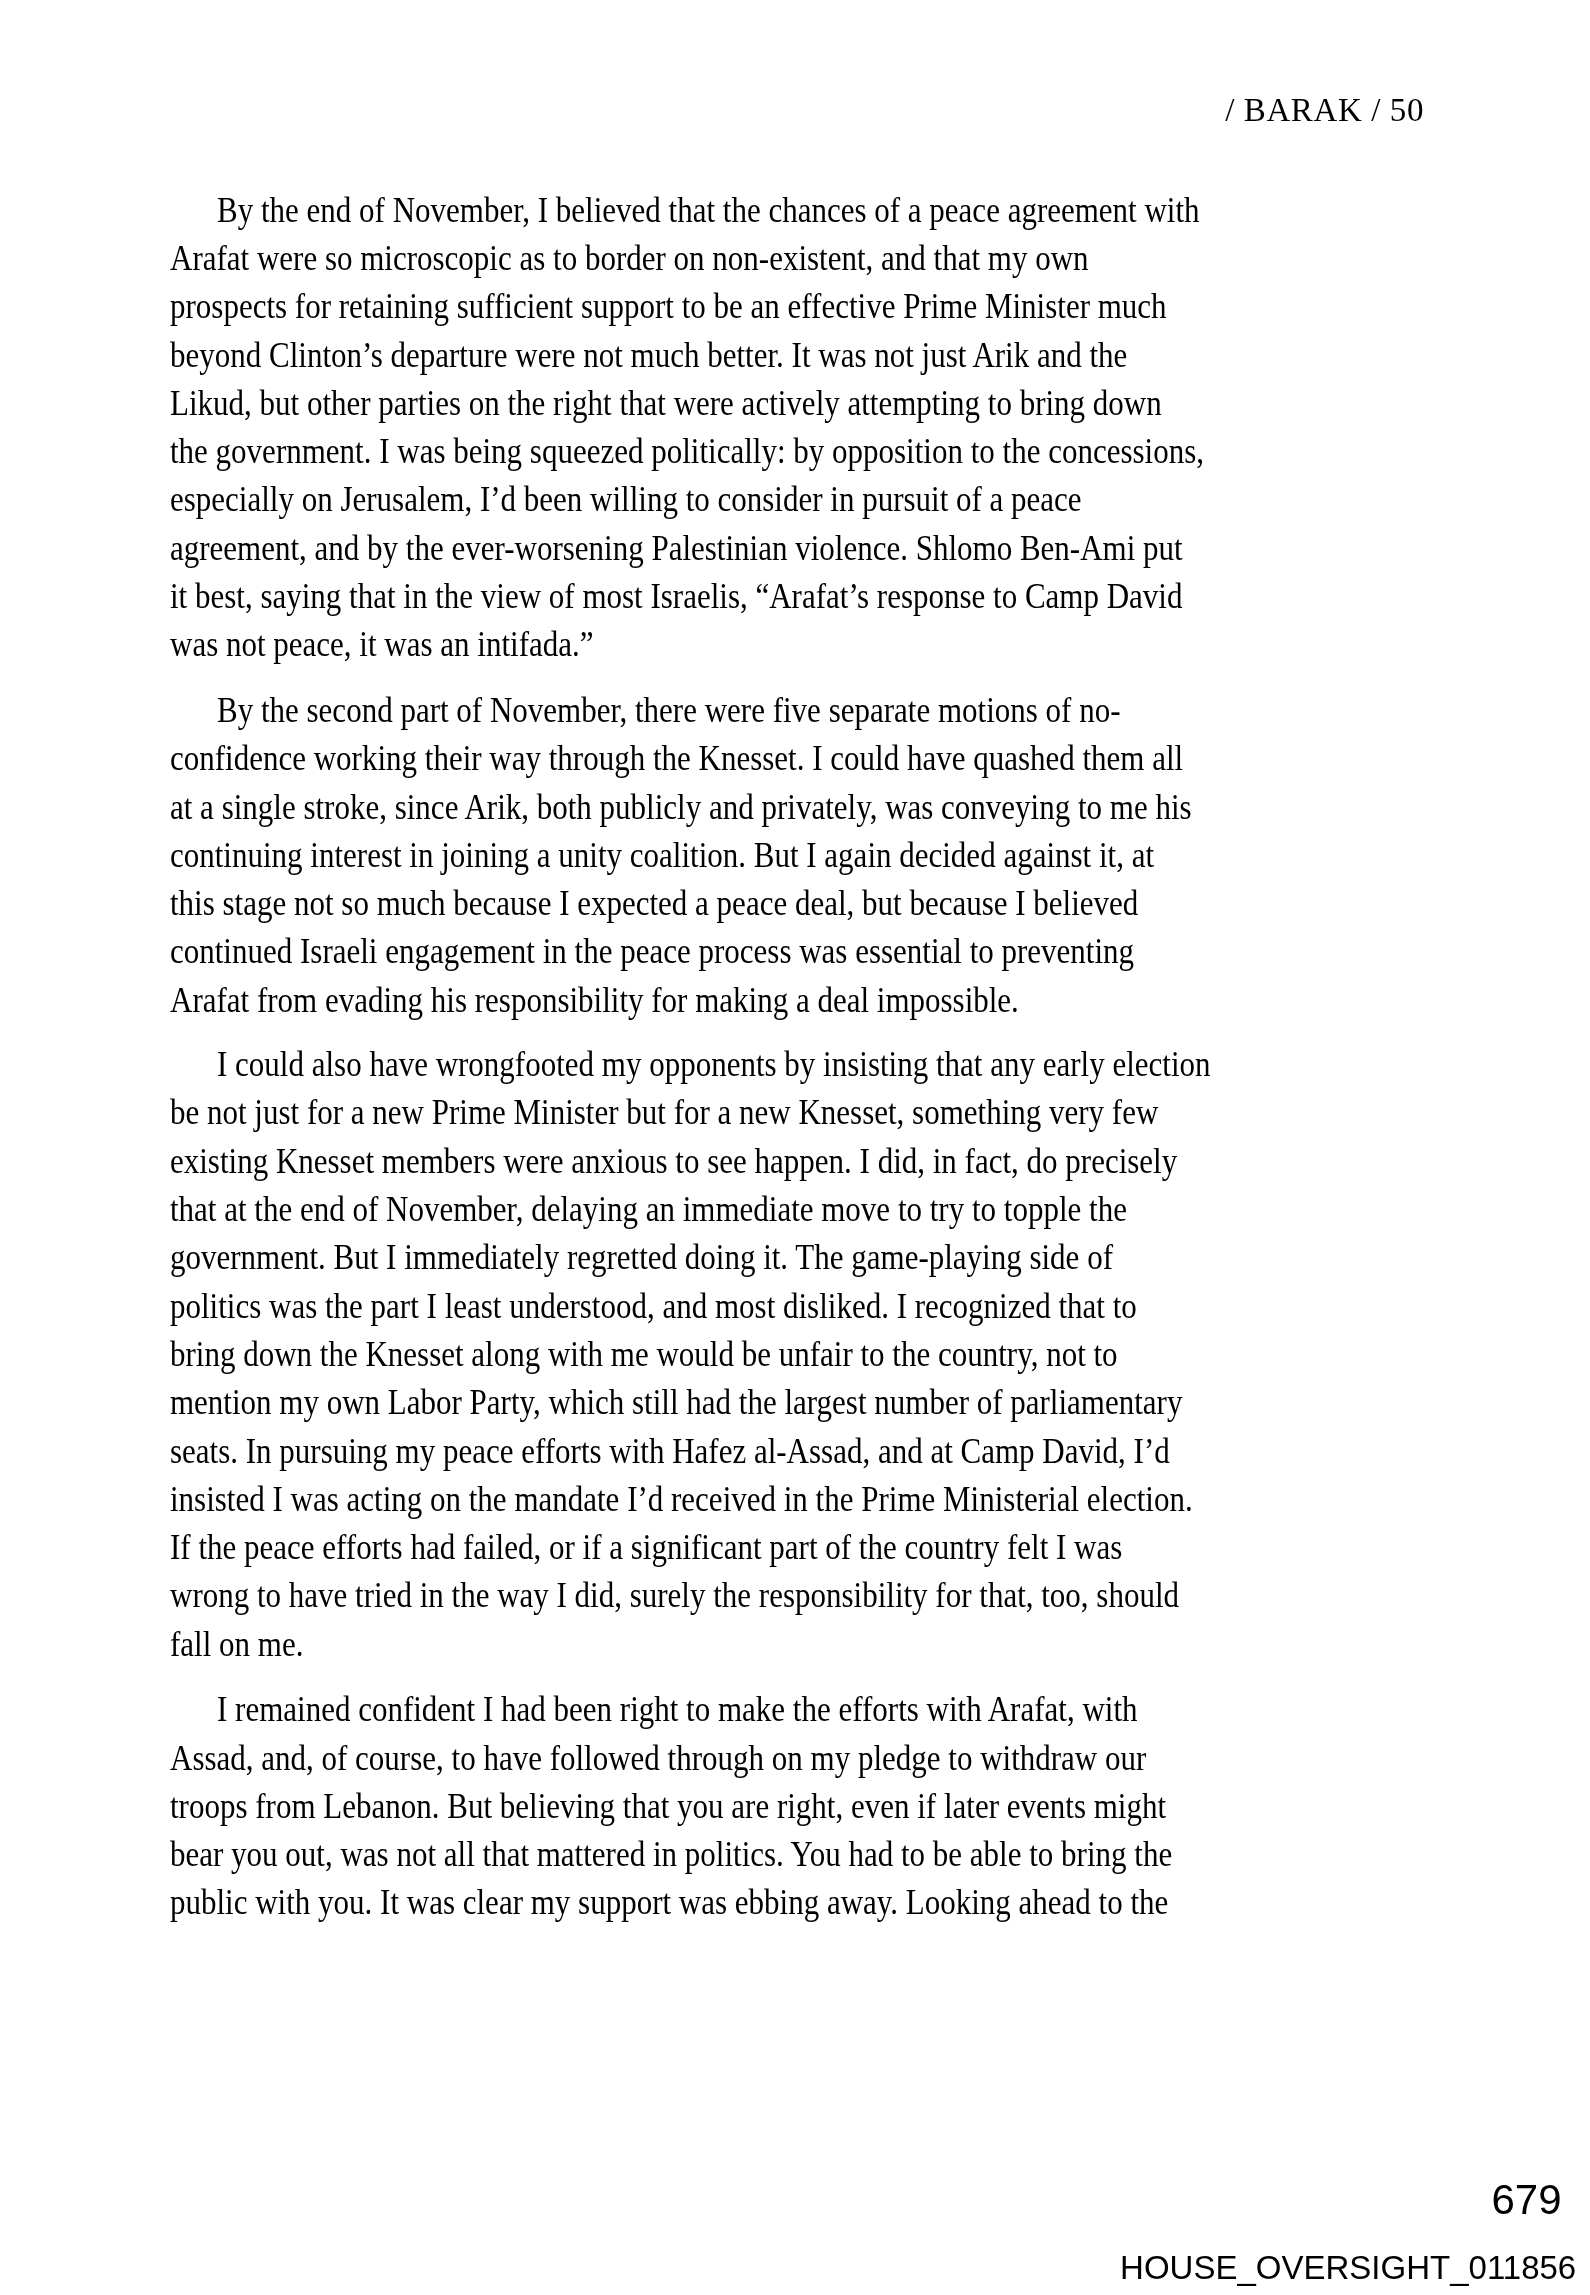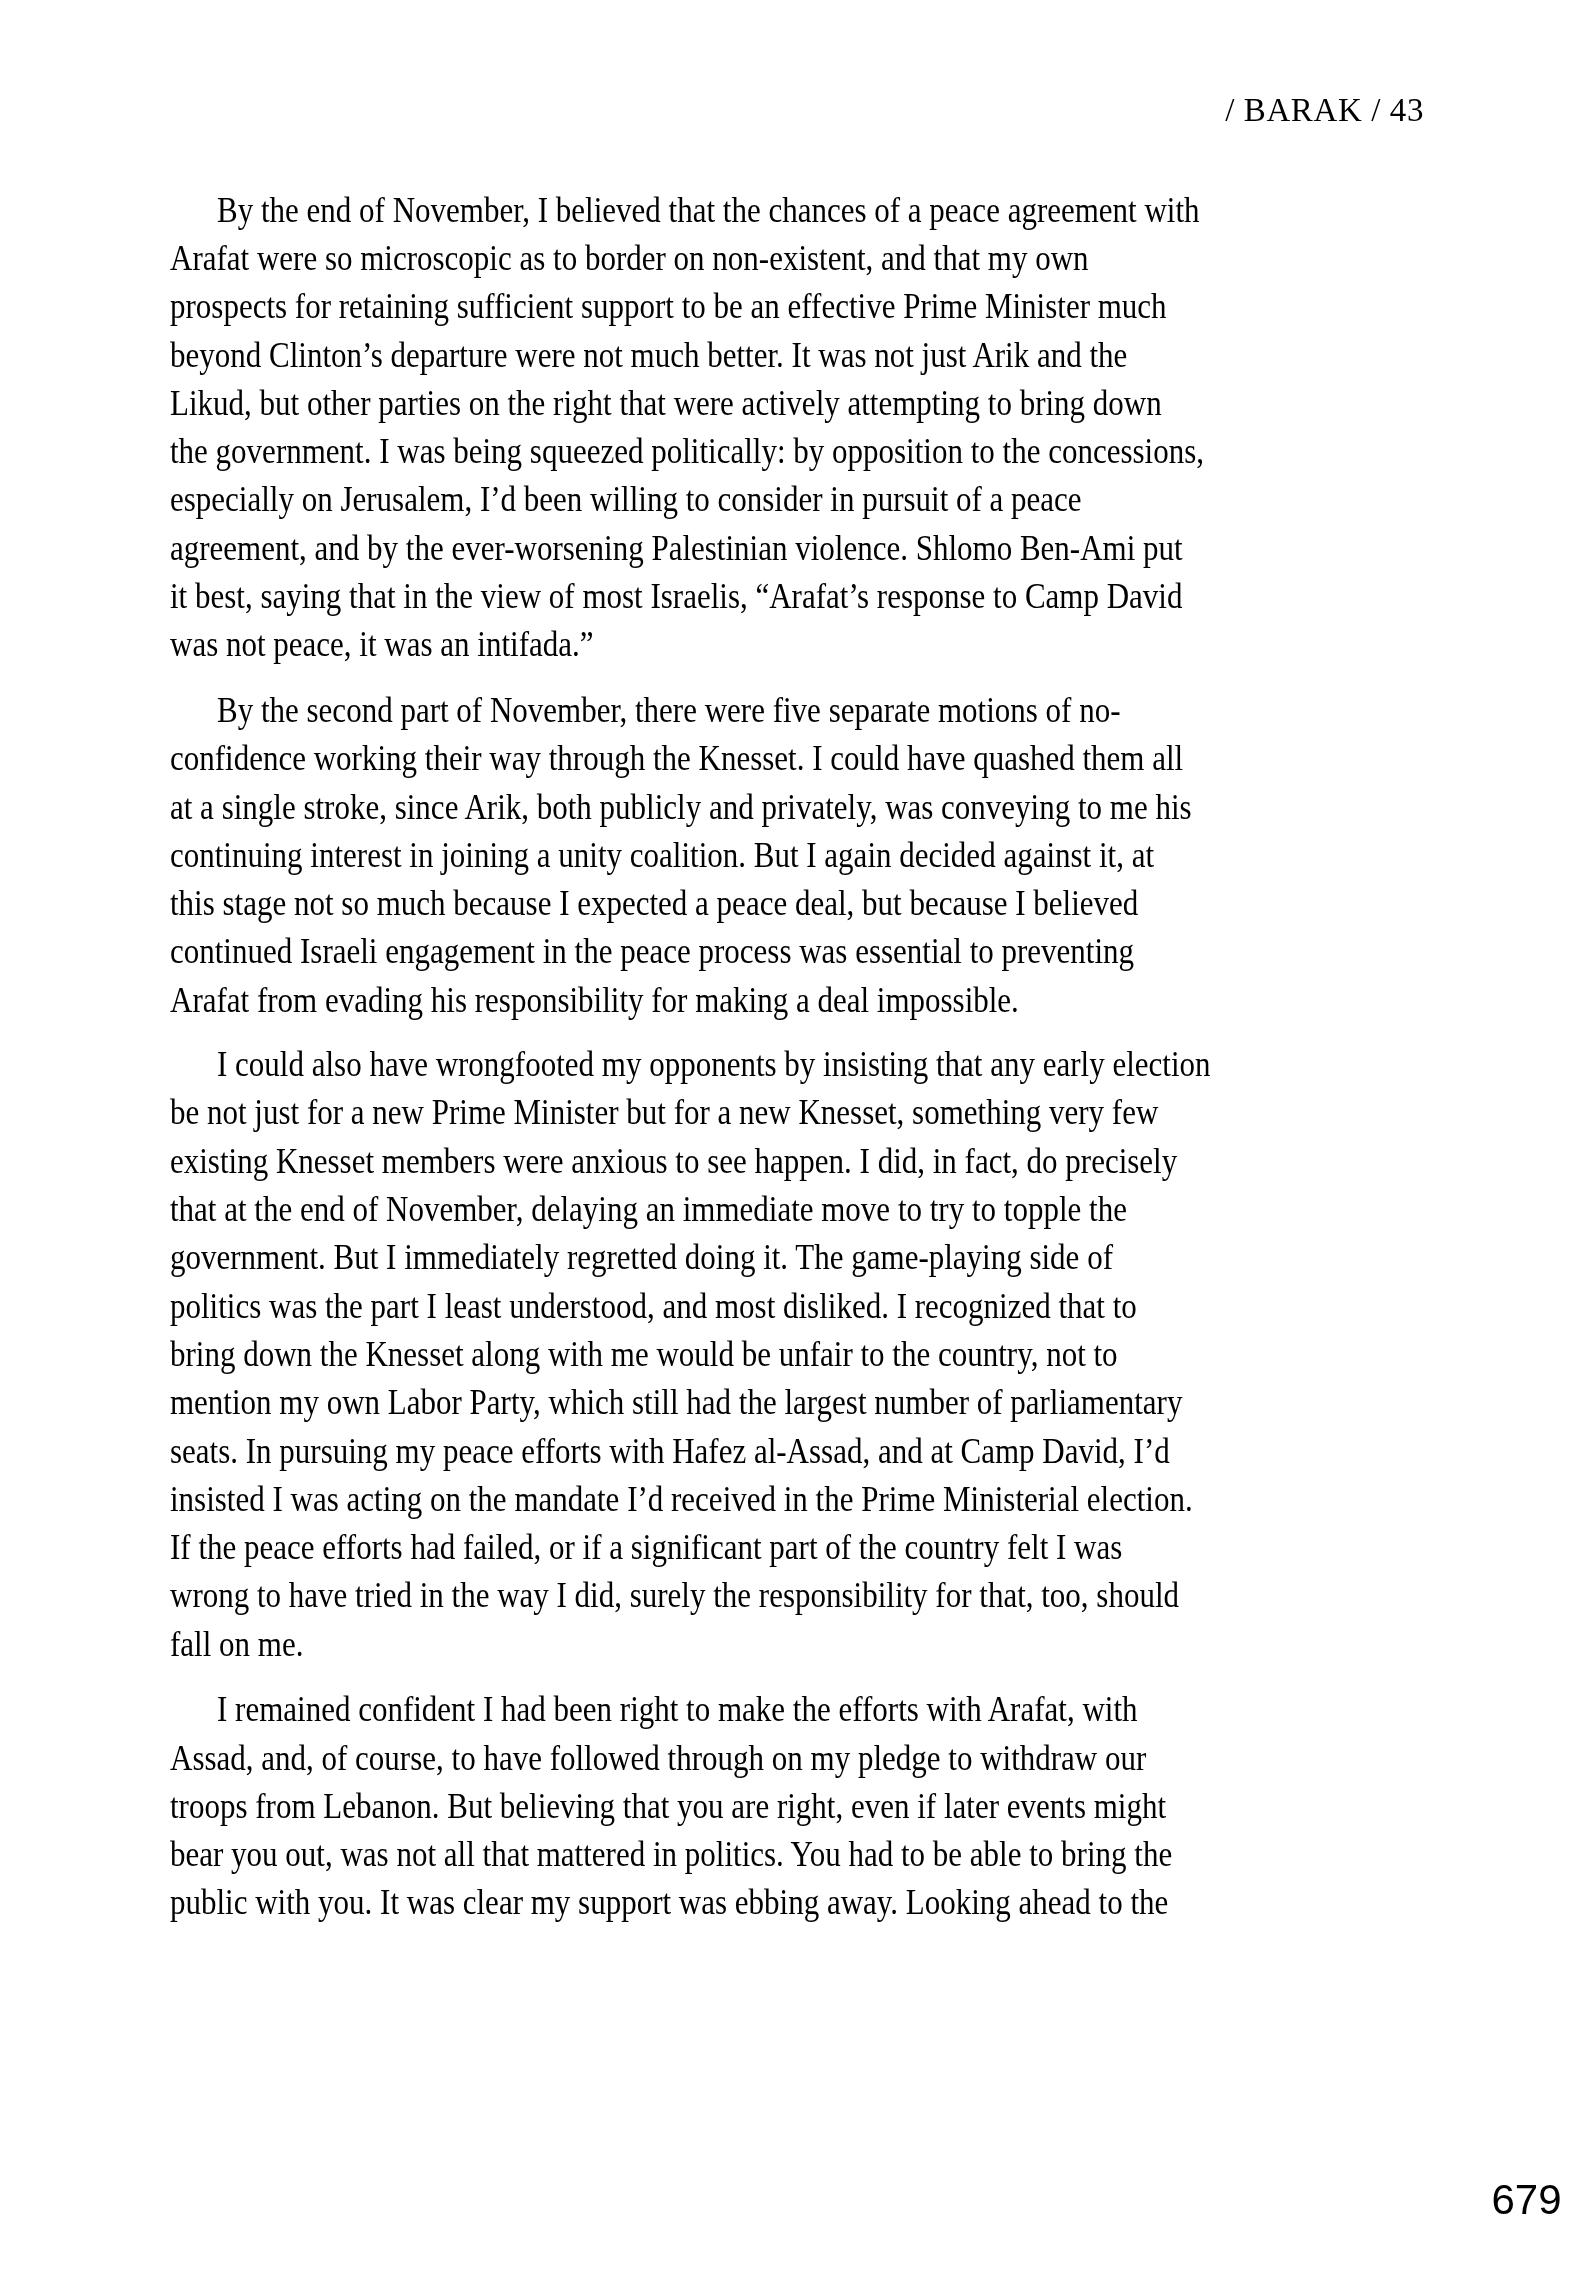--- a/index.html
+++ b/index.html
@@ -65,21 +65,21 @@
     font-size: 33px;
     line-height: 1;
     white-space: nowrap;
   }
 </style>
 </head>
 <body>
 
 <div class="page">
 
-  <div class="running-header">/ BARAK / 43</div>
+  <div class="running-header">/ BARAK / 50</div>
 
   <div class="body-text">
     <p>By the end of November, I believed that the chances of a peace agreement with
 Arafat were so microscopic as to border on non-existent, and that my own
 prospects for retaining sufficient support to be an effective Prime Minister much
 beyond Clinton’s departure were not much better. It was not just Arik and the
 Likud, but other parties on the right that were actively attempting to bring down
 the government. I was being squeezed politically: by opposition to the concessions,
 especially on Jerusalem, I’d been willing to consider in pursuit of a peace
 agreement, and by the ever-worsening Palestinian violence. Shlomo Ben-Ami put
@@ -107,15 +107,16 @@
 fall on me.</p>
     <p>I remained confident I had been right to make the efforts with Arafat, with
 Assad, and, of course, to have followed through on my pledge to withdraw our
 troops from Lebanon. But believing that you are right, even if later events might
 bear you out, was not all that mattered in politics. You had to be able to bring the
 public with you. It was clear my support was ebbing away. Looking ahead to the</p>
   </div>
 
   <div class="page-number">679</div>
 
+  <div class="bates-stamp">HOUSE_OVERSIGHT_011856</div>
 
 </div>
 
 
 </body></html>

